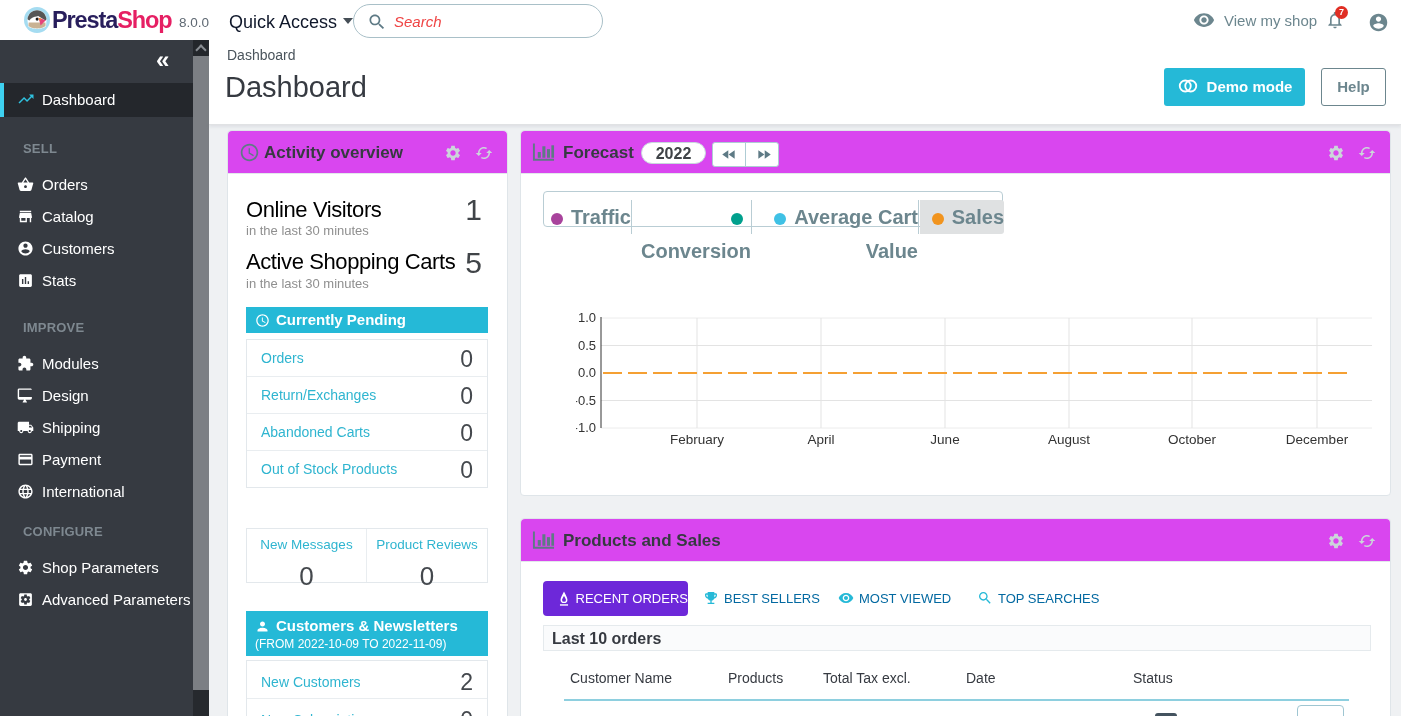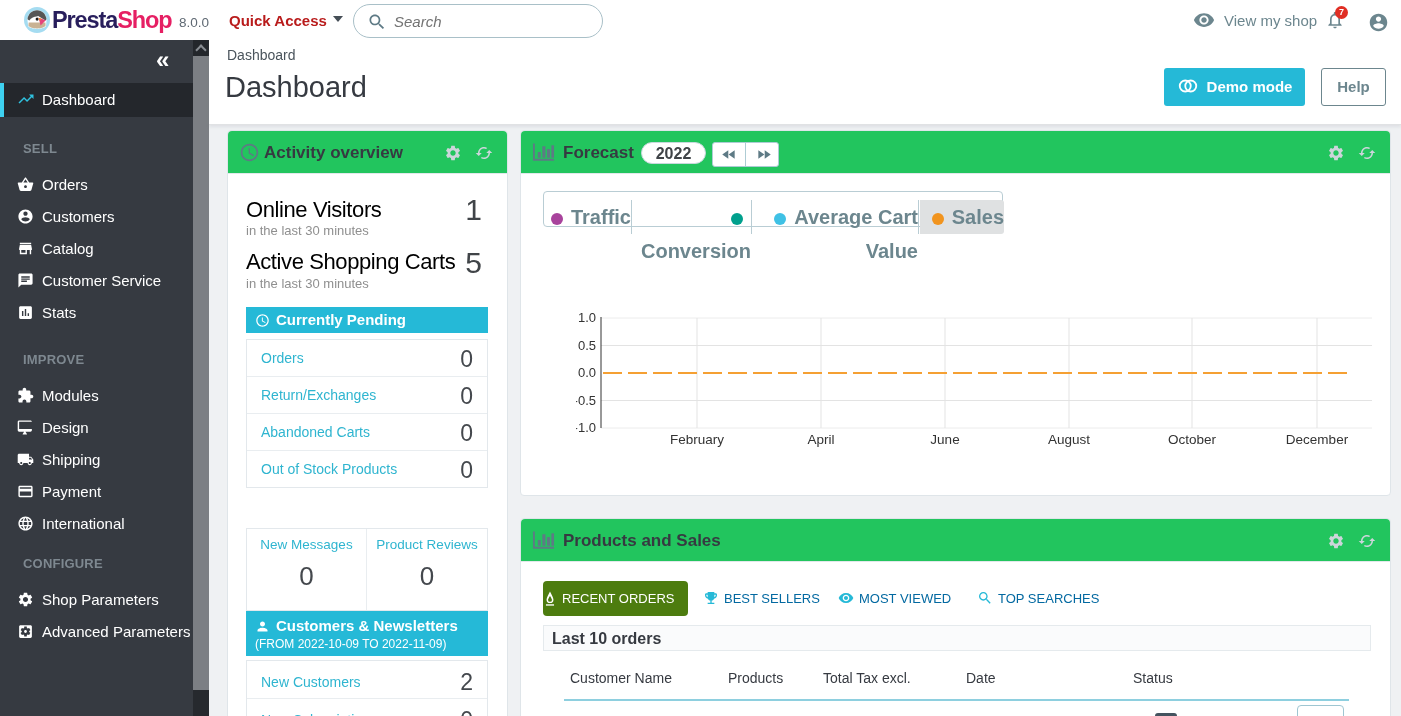--- a/index.html
+++ b/index.html
@@ -6,25 +6,25 @@
 html,body { width:1401px; height:716px; overflow:hidden; }
 body { font-family:"Liberation Sans", sans-serif; background:#eff1f3; }
 .page { position:relative; width:1401px; height:716px; }
 
 
 .header { position:absolute; left:0; top:0; width:1401px; height:40px; background:#fff; z-index:5; }
 .logo { position:absolute; left:24px; top:7px; }
 .logoname { position:absolute; left:52px; top:7px; font-size:23.5px; font-weight:bold; letter-spacing:-1.1px; color:#281e5c; }
 .logoname .pink { color:#e61f63; }
 .ver { position:absolute; left:179px; top:15px; font-size:13.5px; color:#5f6973; }
-.qa { position:absolute; left:229px; top:12px; font-size:15px; color:#b91c1c;font-weight:bold; }
+.qa { position:absolute; left:229px; top:12px; font-size:18px; color:#0f172a; }
 .qa .car { display:inline-block; width:0; height:0; border:5px solid transparent; border-top:6px solid #454e56; vertical-align:-1px; margin-left:6px; }
 .search { position:absolute; left:353px; top:4px; width:250px; height:34px; border:1px solid #a9c0c8; border-radius:17px; background:#fff; }
 .search svg { position:absolute; left:13px; top:7px; }
-.search .ph { position:absolute; left:40px; top:8px; font-size:15px; font-style:italic; color:#737373; }
+.search .ph { position:absolute; left:40px; top:8px; font-size:15px; font-style:italic; color:#ef4444; }
 .vshop { position:absolute; left:1193px; top:9px; font-size:15px; color:#6c868e; }
 .vshop svg { vertical-align:-5px; margin-right:9px; }
 .bell { position:absolute; left:1325px; top:10px; color:#6c868e; }
 .badge { position:absolute; left:1335px; top:6px; width:13px; height:13px; background:#e32; background:#e02e24; border-radius:50%; color:#fff; font-size:9px; font-weight:bold; text-align:center; line-height:13px; }
 .avatar { position:absolute; left:1368px; top:12px; color:#6c868e; }
 
 
 .sidebar { position:absolute; left:0; top:40px; width:193px; height:676px; background:#363a41; color:#fff; }
 .collapse { position:absolute; left:156px; top:6px; color:#fff; font-size:24px; font-weight:bold; }
 .mitem { position:relative; height:32px; line-height:32px; font-size:15px; color:#fff; padding-left:42px; }
@@ -41,21 +41,21 @@
 .sbar .thumb { position:absolute; left:0; top:16px; width:16px; height:634px; background:#7c7f84; }
 .toolbar { position:absolute; left:209px; top:40px; width:1192px; height:85px; background:#fff; border-bottom:1px solid #e0e2e4; box-shadow:0 2px 3px rgba(120,130,140,0.15); }
 .crumb { position:absolute; left:227px; top:47px; font-size:14px; color:#4a545c; }
 .h1 { position:absolute; left:225px; top:71px; font-size:29px; color:#363a41; }
 .demo { position:absolute; left:1164px; top:68px; width:141px; height:38px; background:#25b9d7; border-radius:3px; color:#fff; font-size:15px; font-weight:bold; text-align:center; line-height:38px; }
 .demo svg { vertical-align:-5px; margin-right:8px; }
 .help { position:absolute; left:1321px; top:68px; width:65px; height:38px; background:#fff; border:1px solid #6c868e; border-radius:3px; color:#6c868e; font-size:15px; font-weight:bold; text-align:center; line-height:36px; }
 
 
 .panel { position:absolute; background:#fff; border:1px solid #dfe5e9; border-radius:4px; }
-.phead { position:relative; height:43px; background:#22c55e; border-bottom:1px solid #e2e8eb; border-radius:4px 4px 0 0; color:#363a41; }
+.phead { position:relative; height:43px; background:#d946ef; border-bottom:1px solid #e2e8eb; border-radius:4px 4px 0 0; color:#363a41; }
 .phead .pico { position:absolute; left:11px; top:11px; color:#5e7a85; }
 .phead .ptitle { position:absolute; left:36px; top:12px; font-size:17px; font-weight:bold; }
 .phead .gear { position:absolute; right:45px; top:13px; color:#ccd5da; }
 .phead .sync { position:absolute; right:14px; top:13px; color:#ccd5da; }
 
 
 .act { left:227px; top:130px; width:281px; height:646px; }
 .alink { position:absolute; left:18px; font-size:22px; letter-spacing:-0.4px; color:#000000; }
 .asub { position:absolute; left:18px; font-size:13px; color:#8f8f8f; }
 .anum { position:absolute; right:25px; font-size:30px; color:#404448; }
@@ -81,21 +81,21 @@
 .navg .c2 { left:34px; }
 .tabs { position:absolute; left:22px; top:60px; height:36px; border:1px solid #b9cdd4; border-radius:4px; background:#fff; }
 .tab { position:absolute; top:8px; height:34px; line-height:34px; font-size:20px; font-weight:bold; color:#6c868e; text-align:right; border-right:1px solid #b9cdd4; }
 .tab .dot { display:inline-block; width:12px; height:12px; border-radius:50%; margin-right:8px; vertical-align:-1px; }
 .tab.on { background:#dfe1e2; border-right:none; border-radius:0 3px 3px 0; }
 
 
 .ps { left:520px; top:518px; width:871px; height:258px; }
 .ptab { position:absolute; top:62px; height:35px; font-size:13px; color:#0369a1; line-height:35px; }
 .ptab svg { vertical-align:-3px; margin-right:5px; }
-.ptab.on { background:#4d7c0f; color:#fff; border-radius:4px; text-align:left; }
+.ptab.on { background:#6d28d9; color:#fff; border-radius:4px; text-align:right; }
 .lastbox { position:absolute; left:22px; top:106px; width:828px; height:26px; background:#fafbfc; border:1px solid #e5eaed; font-size:16px; font-weight:bold; color:#363a41; line-height:25px; padding-left:8px; }
 .thead { position:absolute; top:151px; font-size:14px; color:#363a41; }
 .tline { position:absolute; left:43px; top:180px; width:785px; height:2px; background:#8ecfdf; }
 .viewbtn { position:absolute; left:776px; top:186px; width:47px; height:40px; border:1px solid #9fc6d2; border-radius:4px; background:#fff; }
 .viewbtn:after { content:""; position:absolute; left:14px; top:10px; width:13px; height:13px; border:3px solid #4c7c8d; border-radius:50%; }
 </style>
 </head>
 <body>
 <div class="page">
 
@@ -135,28 +135,25 @@
     <div class="collapse">«</div>
     <div style="height:43px"></div>
     <div class="mitem active"><svg width="18" height="18" viewBox="0 0 24 24" fill="currentColor">
           <path d="M16 6l2.29 2.29-4.88 4.88-4-4L2 16.59 3.41 18l6-6 4 4 6.3-6.29L22 12V6z"></path>
         </svg>Dashboard</div>
     <div class="msec" style="margin-top:24px; height:20px;">SELL</div>
     <div class="mitem" style="margin-top:8px;"><svg width="17" height="17" viewBox="0 0 24 24" fill="#fff">
           <path d="M17.21 9l-4.38-6.56c-.19-.28-.51-.42-.83-.42-.32 0-.64.14-.83.43L6.79 9H2c-.55 0-1 .45-1 1 0 .09.01.18.04.27l2.54 9.27c.23.84 1 1.46 1.92 1.46h13c.92 0 1.69-.62 1.93-1.46l2.54-9.27L23 10c0-.55-.45-1-1-1h-4.79zM9 9l3-4.4L15 9H9zm3 8c-1.1 0-2-.9-2-2s.9-2 2-2 2 .9 2 2-.9 2-2 2z"></path>
         </svg>Orders</div>
     <div class="mitem"><svg width="17" height="17" viewBox="0 0 24 24" fill="#fff">
+          <path d="M20 4H4v2h16V4zm1 10v-2l-1-5H4l-1 5v2h1v6h10v-6h4v6h2v-6h1zm-9 4H6v-4h6v4z"></path>
+        </svg>Catalog</div>
+    <div class="mitem"><svg width="17" height="17" viewBox="0 0 24 24" fill="#fff">
           <path d="M12 2C6.48 2 2 6.48 2 12s4.48 10 10 10 10-4.48 10-10S17.52 2 12 2zm0 3c1.66 0 3 1.34 3 3s-1.34 3-3 3-3-1.34-3-3 1.34-3 3-3zm0 14.2c-2.5 0-4.71-1.28-6-3.22.03-1.99 4-3.08 6-3.08 1.99 0 5.97 1.09 6 3.08-1.29 1.94-3.5 3.22-6 3.22z"></path>
         </svg>Customers</div>
-    <div class="mitem"><svg width="17" height="17" viewBox="0 0 24 24" fill="#fff">
-          <path d="M20 4H4v2h16V4zm1 10v-2l-1-5H4l-1 5v2h1v6h10v-6h4v6h2v-6h1zm-9 4H6v-4h6v4z"></path>
-        </svg>Catalog</div>
-    <div class="mitem"><svg width="17" height="17" viewBox="0 0 24 24" fill="#fff">
-          <path d="M20 2H4c-1.1 0-1.99.9-1.99 2L2 22l4-4h14c1.1 0 2-.9 2-2V4c0-1.1-.9-2-2-2zM6 9h12v2H6V9zm8 5H6v-2h8v2zm4-6H6V6h12v2z"></path>
-        </svg>Customer Service</div>
     <div class="mitem"><svg width="17" height="17" viewBox="0 0 24 24" fill="#fff">
           <path fill-rule="evenodd" d="M19 3H5c-1.1 0-2 .9-2 2v14c0 1.1.9 2 2 2h14c1.1 0 2-.9 2-2V5c0-1.1-.9-2-2-2zM9 17H7v-7h2v7zm4 0h-2V7h2v10zm4 0h-2v-4h2v4z"></path>
         </svg>Stats</div>
     <div class="msec" style="margin-top:23px; height:20px;">IMPROVE</div>
     <div class="mitem" style="margin-top:8px;"><svg width="17" height="17" viewBox="0 0 24 24" fill="#fff">
           <path d="M20.5 11H19V7c0-1.1-.9-2-2-2h-4V3.5C13 2.12 11.88 1 10.5 1S8 2.12 8 3.5V5H4c-1.1 0-1.99.9-1.99 2v3.8H3.5c1.49 0 2.7 1.21 2.7 2.7s-1.21 2.7-2.7 2.7H2V20c0 1.1.9 2 2 2h3.8v-1.5c0-1.49 1.21-2.7 2.7-2.7 1.49 0 2.7 1.21 2.7 2.7V22H17c1.1 0 2-.9 2-2v-4h1.5c1.38 0 2.5-1.12 2.5-2.5S21.88 11 20.5 11z"></path>
         </svg>Modules</div>
     <div class="mitem"><svg width="17" height="17" viewBox="0 0 24 24" fill="#fff">
           <path d="M21 2H3c-1.1 0-2 .9-2 2v12c0 1.1.9 2 2 2h7l-2 3v1h6v-1l-2-3h7c1.1 0 2-.9 2-2V4c0-1.1-.9-2-2-2zm0 12H3V4h18v10z"></path>
         </svg>Design</div>
@@ -225,21 +222,21 @@
         </div>
       <div class="arow">
           <span class="lnk">Abandoned Carts</span>
           <span class="n">0</span>
         </div>
       <div class="arow">
           <span class="lnk">Out of Stock Products</span>
           <span class="n">0</span>
         </div>
     </div>
-    <div class="abox" style="top:397px; height:83px;">
+    <div class="abox" style="top:397px; height:55px;">
       <div class="ncol" style="left:0; border-right:1px solid #e9edf0;">
           <div class="lbl">New Messages</div>
           <div class="n0">0</div>
         </div>
       <div class="ncol" style="right:0;">
           <div class="lbl">Product Reviews</div>
           <div class="n0">0</div>
         </div>
     </div>
     <div class="banner" style="top:480px; height:45px; padding:6px 0 0 9px; line-height:17px;"><svg width="15" height="15" viewBox="0 0 24 24" fill="#fff">

